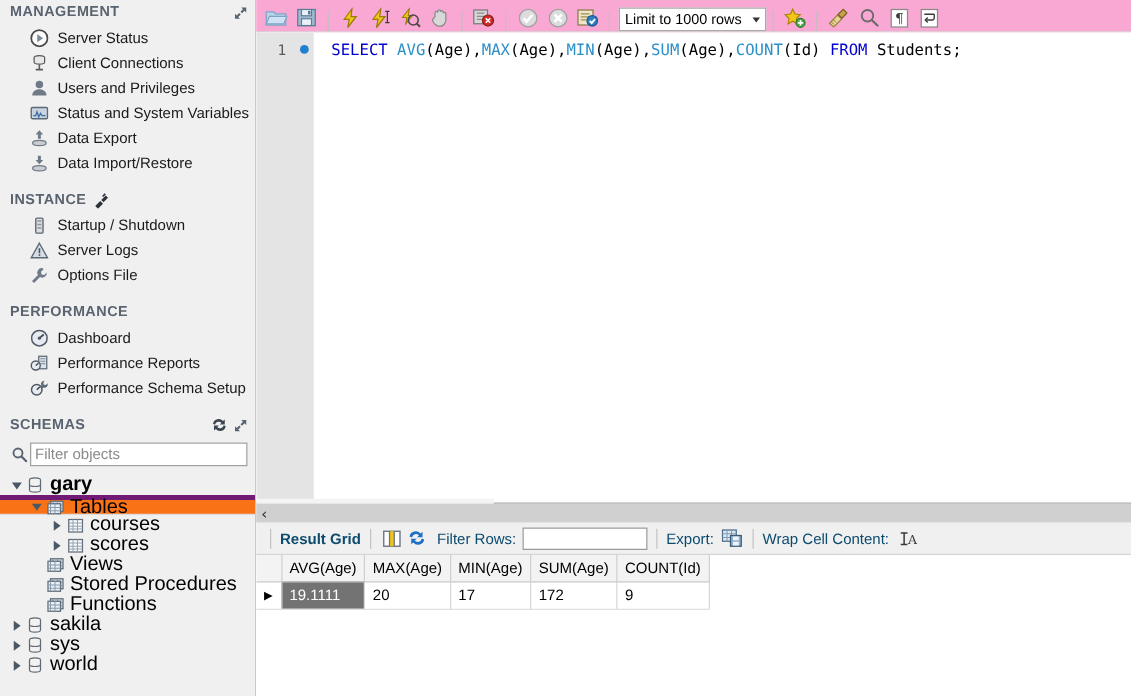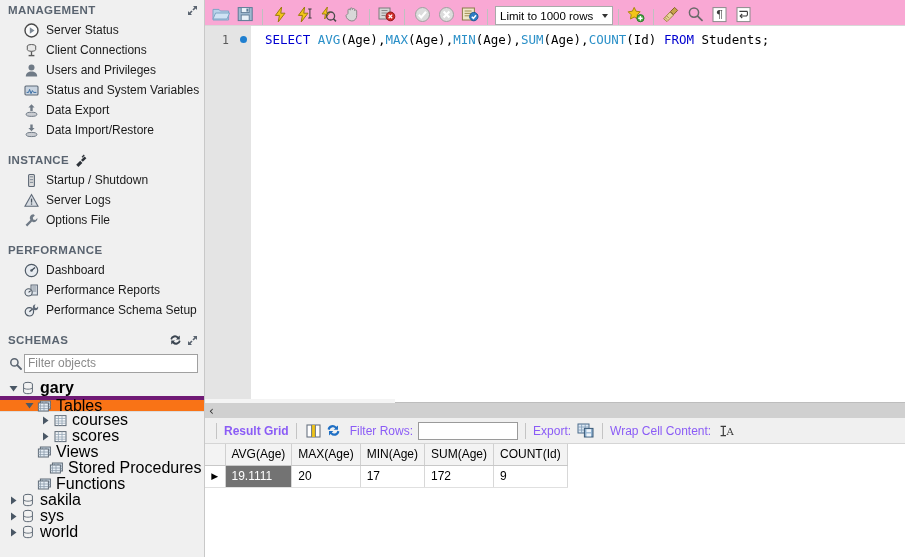--- a/index.html
+++ b/index.html
@@ -164,21 +164,21 @@
   
   #results { height: 139px; background: #fff; display: flex; flex-direction: column;}
   #res-toolbar {
     height: 26px; display: flex; align-items: center;
     padding-left: 4px;
     background: #f0f0f0;
     border-bottom: 1px solid #d5d5d5;
     font-size: 12px;
   }
   #res-toolbar .rt-sep { width:1px; height:16px; background:#c4c4c4; margin: 0 7px;}
-  #res-toolbar .rt-label { color: #8b5cf6; }
+  #res-toolbar .rt-label { color: #0c4a6e; }
   #res-toolbar .rt-label.b { font-weight: bold; }
   .filter-rows-input {
     width: 100px; height: 18px;
     border: 1px solid #9a9a9a; background: #fff;
     font-size: 12px; padding: 0 3px; margin-left: 5px;
     font-family: "Liberation Sans", sans-serif;
     outline: none;
   }
   .rt-icon { width: 20px; height:20px; display:flex; align-items:center;justify-content:center;}
 
@@ -473,21 +473,21 @@
           <span class="tree-ico">
             <svg width="15" height="14" viewBox="0 0 15 14">
               <rect x="3.4" y="2" width="10" height="8" fill="#cfdce8" stroke="#5f6a76" stroke-width="1"></rect>
               <path d="M5.4 2 v8 M9 2 v8 M3.4 5 h10 M3.4 7.6 h10" stroke="#8a9aa9" stroke-width=".8"></path>
               <rect x="1.4" y="4" width="10" height="8" fill="#e6eef6" stroke="#5f6a76" stroke-width="1"></rect>
               <path d="M3.4 4 v8 M7 4 v8 M1.4 7 h10 M1.4 9.6 h10" stroke="#8a9aa9" stroke-width=".8"></path>
             </svg>
           </span>
           <span class="tree-label">Views</span>
         </div>
-        <div class="tree-row" style="padding-left: 34px;">
+        <div class="tree-row" style="padding-left: 22px;">
           <span class="tw"></span>
           <span class="tree-ico">
             <svg width="15" height="14" viewBox="0 0 15 14">
               <rect x="3.4" y="2" width="10" height="8" fill="#cfdce8" stroke="#5f6a76" stroke-width="1"></rect>
               <path d="M5.4 2 v8 M9 2 v8 M3.4 5 h10 M3.4 7.6 h10" stroke="#8a9aa9" stroke-width=".8"></path>
               <rect x="1.4" y="4" width="10" height="8" fill="#e6eef6" stroke="#5f6a76" stroke-width="1"></rect>
               <path d="M3.4 4 v8 M7 4 v8 M1.4 7 h10 M1.4 9.6 h10" stroke="#8a9aa9" stroke-width=".8"></path>
             </svg>
           </span>
           <span class="tree-label">Stored Procedures</span>

